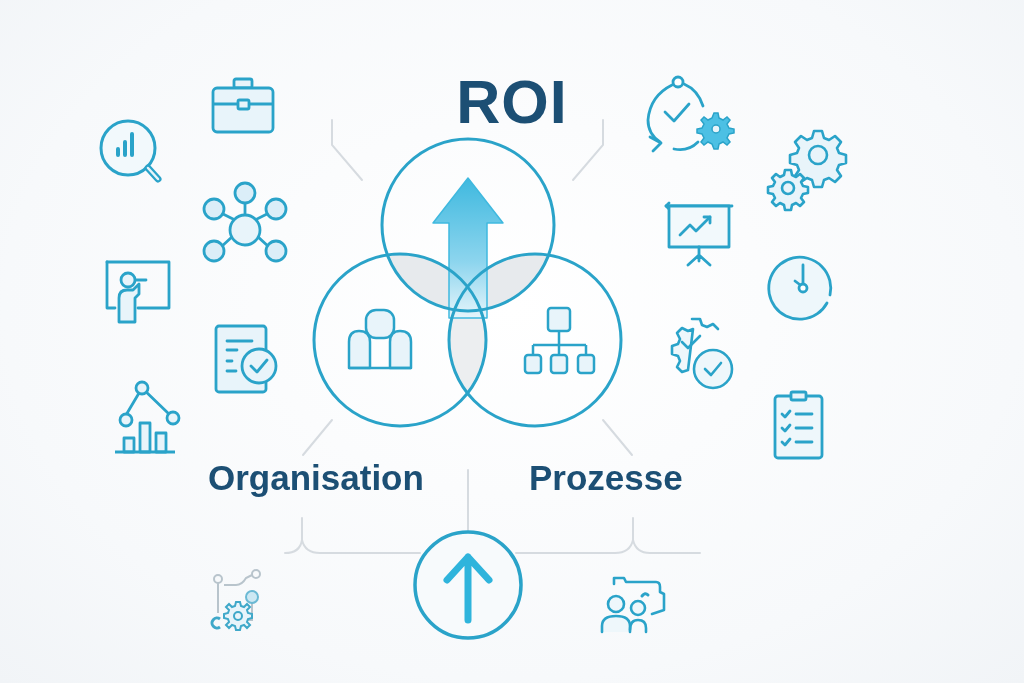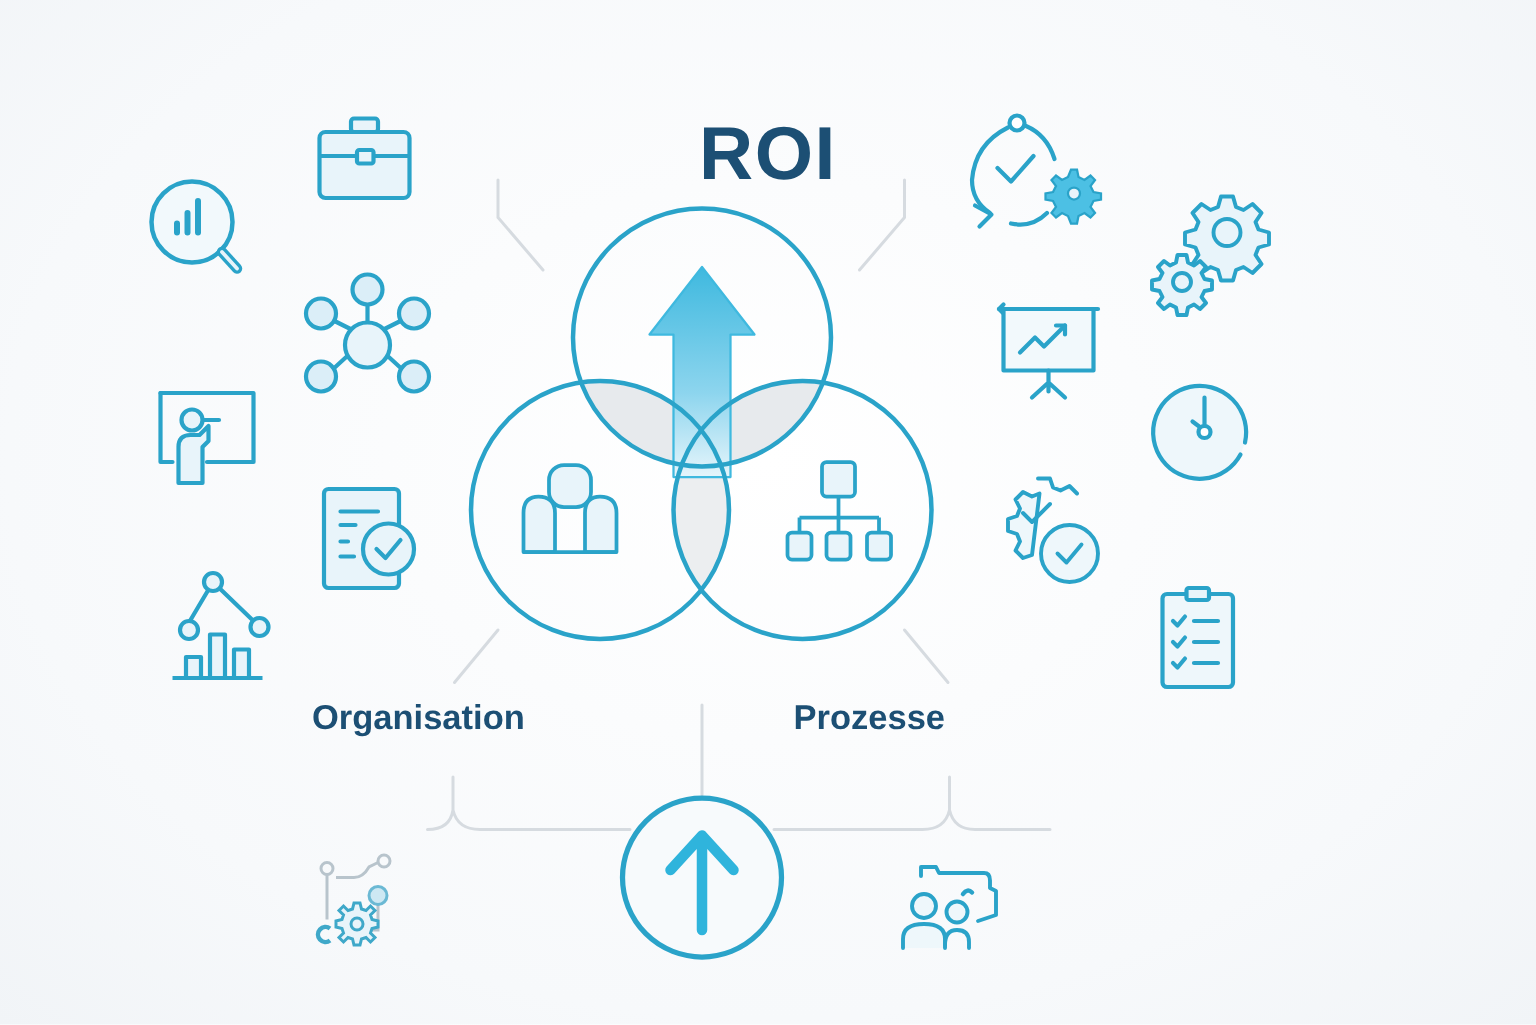--- a/index.html
+++ b/index.html
@@ -5,25 +5,25 @@
     html, body { margin: 0; padding: 0; }
     body {
       width: 1024px; height: 683px; overflow: hidden;
       background: radial-gradient(ellipse at 50% 45%, #ffffff 0%, #f7f9fb 70%, #f1f4f7 100%);
       font-family: "Liberation Sans", "DejaVu Sans", sans-serif;
       position: relative;
     }
     .stage { position: absolute; left: 0; top: 0; width: 1024px; height: 683px; }
     .title {
       position: absolute; left: 0; width: 1024px; top: 72px;
-      text-align: center; font-size: 50px; font-weight: bold; color: #1c4f74;
+      text-align: center; font-size: 61px; font-weight: bold; color: #1c4f74;
       letter-spacing: 1px; line-height: 60px;
     }
     .label {
-      position: absolute; font-size: 23px; font-weight: bold; color: #1c4f74; line-height: 40px;
+      position: absolute; font-size: 35px; font-weight: bold; color: #1c4f74; line-height: 40px;
     }
     .label-org { left: 208px; top: 458px; }
     .label-proz { left: 505px; top: 458px; margin-left: 24px; }
     .icon { position: absolute; }
     svg { display: block; overflow: visible; }
   </style>
 </head>
 <body>
 
 <div class="stage">

